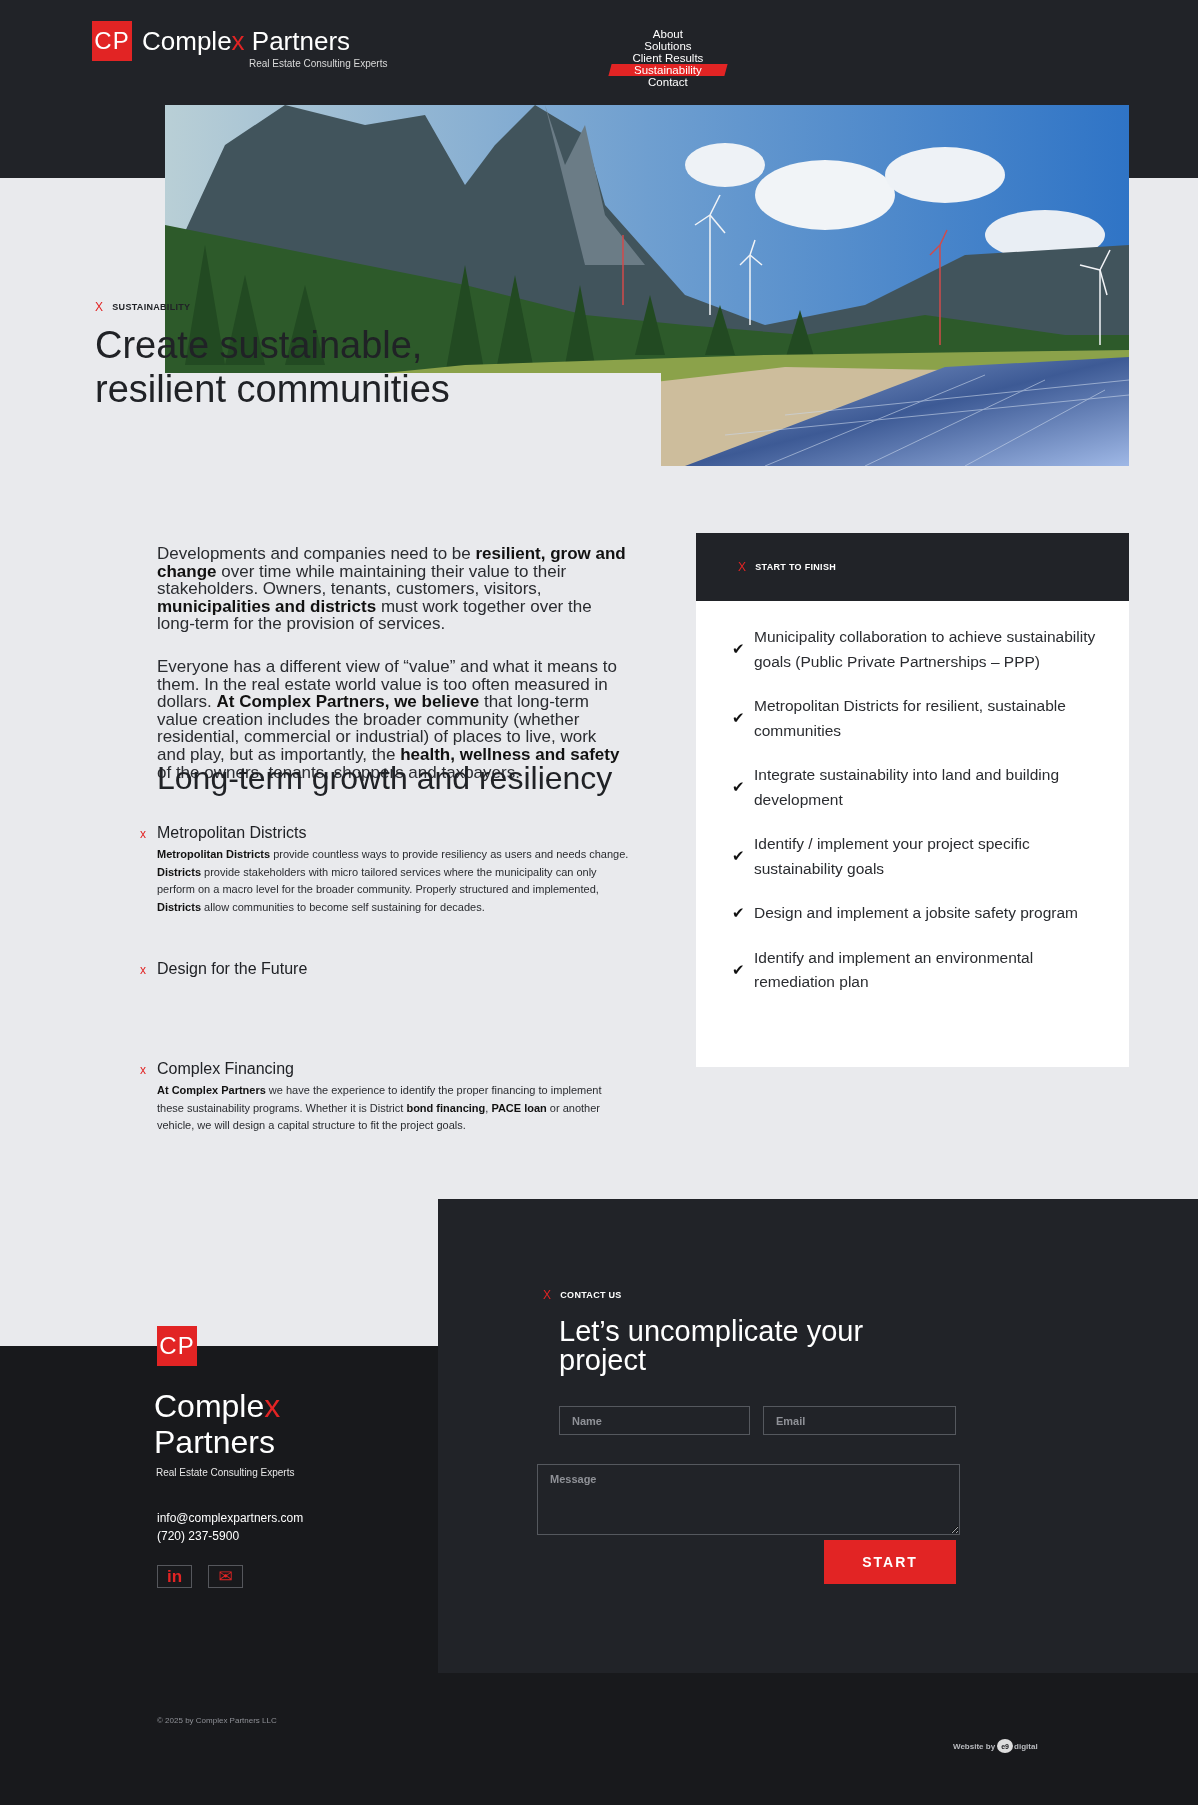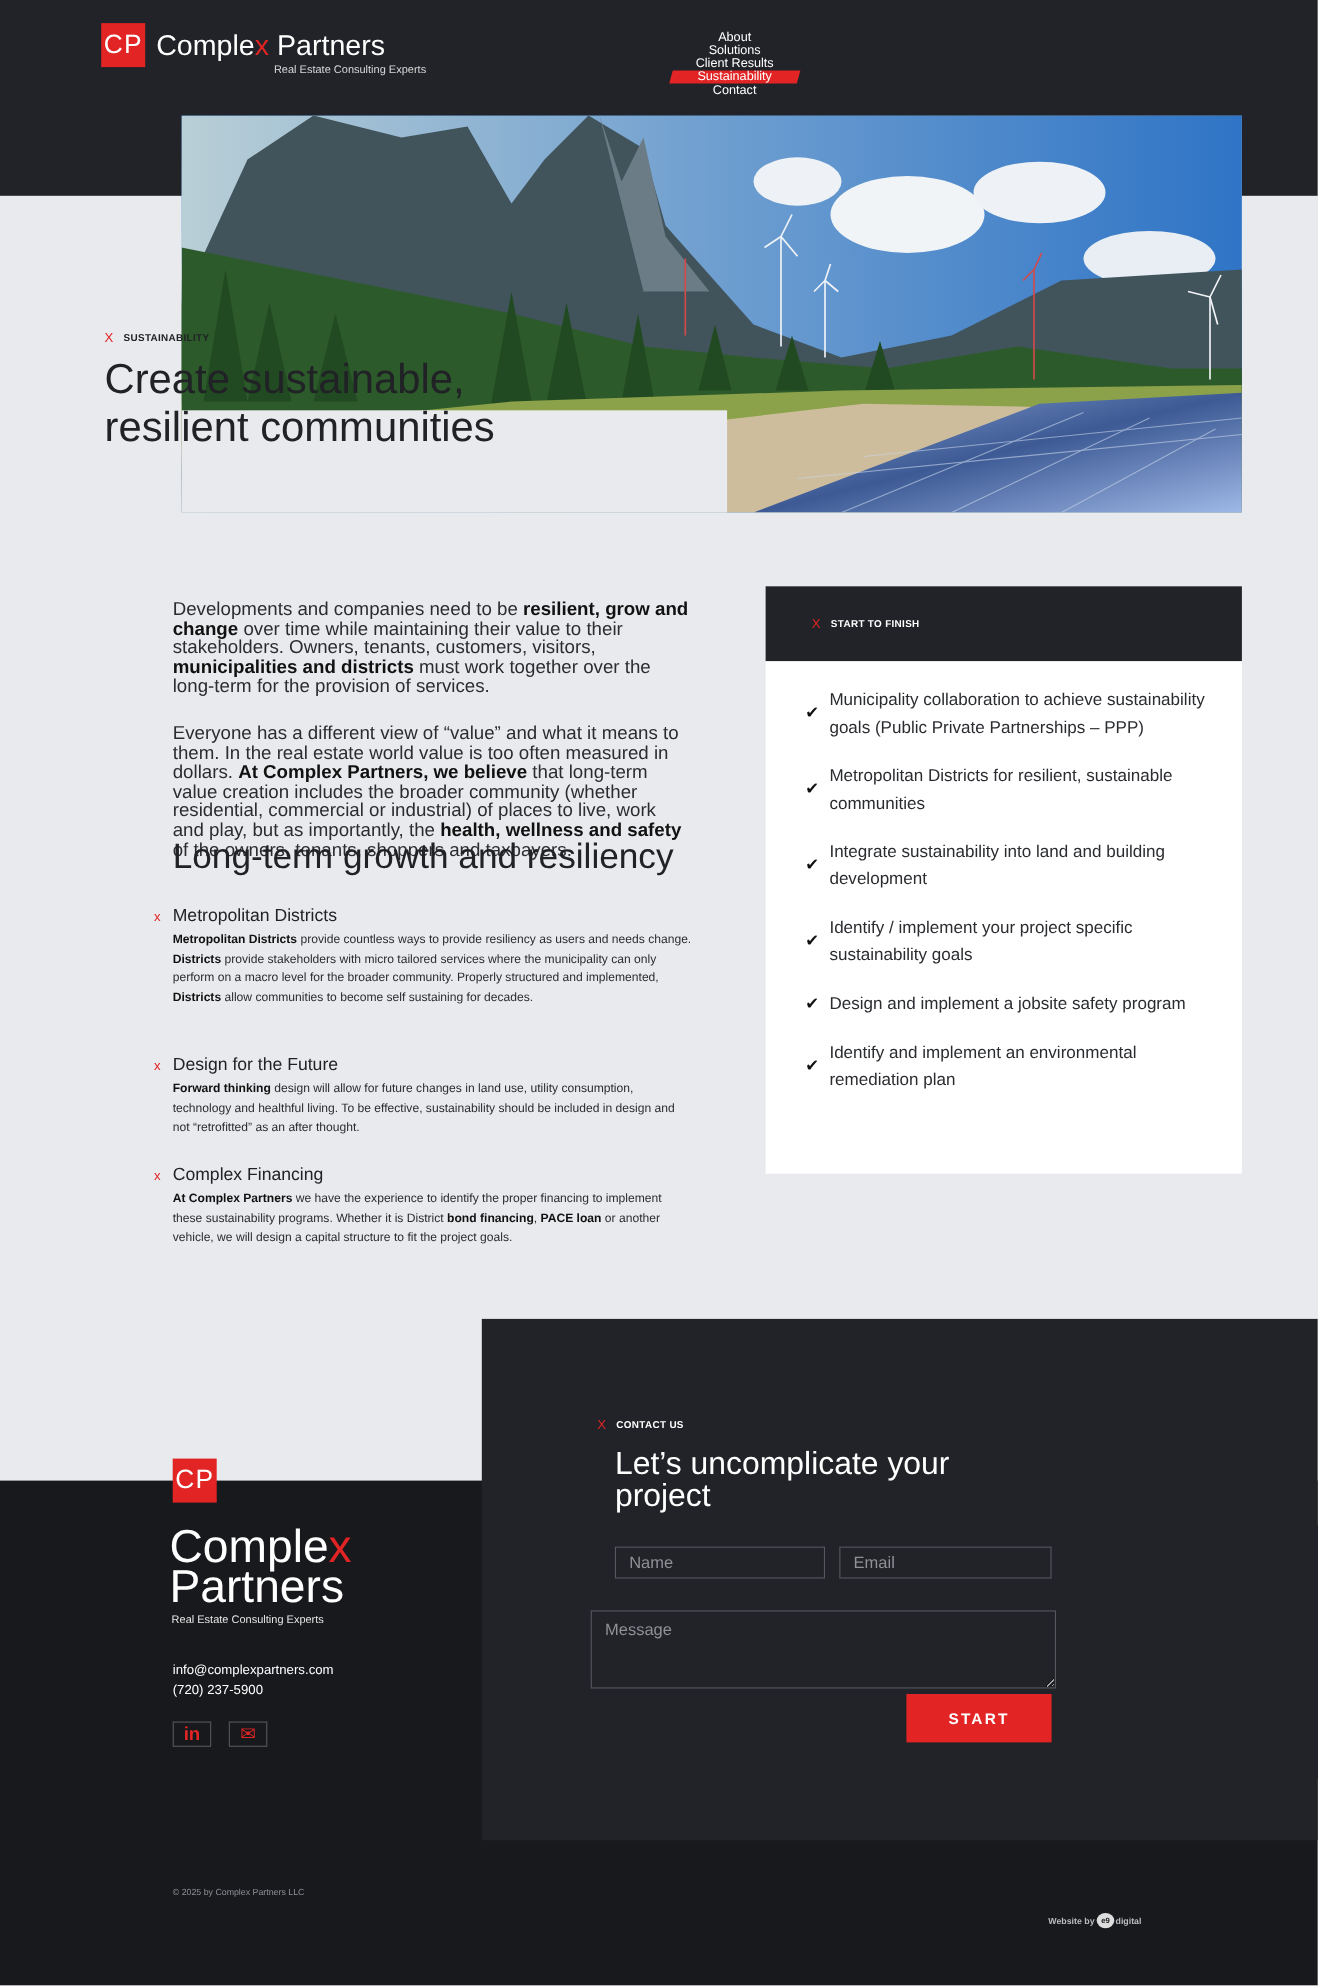--- a/index.html
+++ b/index.html
@@ -55,31 +55,31 @@
   .stf-head { height: 68px; background: #212328; display: flex; align-items: center; padding-left: 42px; }
   .stf-head .eyebrow { color: #fff; }
   .stf-list { list-style: none; padding: 24px 30px 0 36px; }
   .stf-list li { display: flex; align-items: center; font-size: 15.5px; line-height: 24.5px; color: #2a2c30; margin-bottom: 20px; }
   .stf-list .check { width: 22px; flex: none; font-size: 15px; color: #111; }
 
   
   .footer-dark { position: absolute; left: 0; top: 1346px; width: 1198px; height: 459px; background: #18191c; }
   .contact-panel { position: absolute; left: 438px; top: 1199px; width: 760px; height: 474px; background: #212328; }
   .f-logo-box { position: absolute; left: 157px; top: 1326px; width: 40px; height: 40px; background: #e22424; color: #fff; font-size: 24px; display: flex; align-items: center; justify-content: center; letter-spacing: 1px; }
-  .f-logo-text { position: absolute; left: 154px; top: 1388px; color: #fff; font-size: 42px; line-height: 36px; }
+  .f-logo-text { position: absolute; left: 154px; top: 1388px; color: #fff; font-size: 32px; line-height: 36px; }
   .f-tag { position: absolute; left: 156px; top: 1467px; color: #e6e6e6; font-size: 10px; }
   .f-contact { position: absolute; left: 157px; top: 1509px; color: #fff; font-size: 12px; line-height: 18px; }
   .f-social { position: absolute; top: 1565px; width: 35px; height: 23px; border: 1px solid #55575c; display: flex; align-items: center; justify-content: center; color: #e22424; }
   .copyright { position: absolute; left: 157px; top: 1716px; font-size: 8px; color: #8e9096; }
   .credit { position: absolute; left: 953px; top: 1711px; font-size: 8px; color: #b9bbbf; display: flex; align-items: center; font-weight: 700; margin-top: 28px; }
   .credit .bubble { width: 16px; height: 14px; border-radius: 50%; background: #ddd; color: #18191c; font-size: 7px; display: inline-flex; align-items: center; justify-content: center; margin: 0 1px 0 2px; }
 
   .contact-eyebrow { position: absolute; left: 543px; top: 1288px; color: #fff; }
   .contact-title { position: absolute; left: 559px; top: 1317px; font-size: 29px; line-height: 29px; color: #fff; font-weight: 400; width: 350px; }
-  .field { position: absolute; background: transparent; border: 1px solid #55585e; color: #d0d2d6; font-family: "Liberation Sans", sans-serif; font-size: 15px; padding: 0 12px; outline: none; }
+  .field { position: absolute; background: transparent; border: 1px solid #55585e; color: #d0d2d6; font-family: "Liberation Sans", sans-serif; font-size: 11px; padding: 0 12px; outline: none; font-weight: bold; }
   .field::placeholder { color: #8f9197; }
   textarea.field { padding-top: 8px; resize: both; }
   .send-btn { position: absolute; left: 824px; top: 1540px; width: 132px; height: 44px; background: #e22424; color: #fff; border: none; font-family: "Liberation Sans", sans-serif; font-weight: 700; font-size: 14px; letter-spacing: 2px; }
 </style>
 </head>
 <body>
 
 <div class="header-band"></div>
 <div class="logo">
   <div class="logo-box">CP</div>
@@ -198,21 +198,20 @@
       <span class="x-mark">x</span>
       <span>Metropolitan Districts</span>
     </div>
   <div class="feature-body"><b>Metropolitan Districts</b><span> provide countless ways to provide resiliency as users and needs change. </span><b>Districts</b><span> provide stakeholders with micro tailored services where the municipality can only perform on a macro level for the broader community. Properly structured and implemented, </span><b>Districts</b><span> allow communities to become self sustaining for decades.</span></div>
 </div>
 <div class="feature" style="top:960px">
   <div class="feature-title">
       <span class="x-mark">x</span>
       <span>Design for the Future</span>
     </div>
-  <div class="feature-body"><b>Forward thinking</b><span> design will allow for future changes in land use, utility consumption, technology and healthful living. To be effective, sustainability should be included in design and not “retrofitted” as an after thought.</span></div>
 </div>
 <div class="feature" style="top:1060px">
   <div class="feature-title">
       <span class="x-mark">x</span>
       <span>Complex Financing</span>
     </div>
   <div class="feature-body"><b>At Complex Partners</b><span> we have the experience to identify the proper financing to implement these sustainability programs. Whether it is District </span><b>bond financing</b><span>, </span><b>PACE loan</b><span> or another vehicle, we will design a capital structure to fit the project goals.</span></div>
 </div>
 
 <div class="stf-card">

